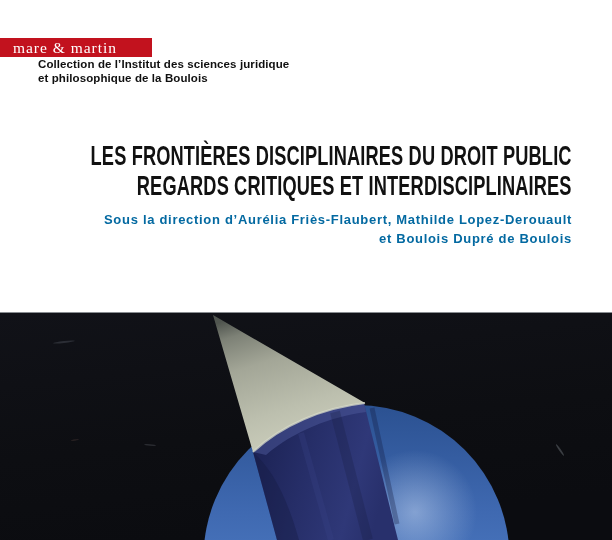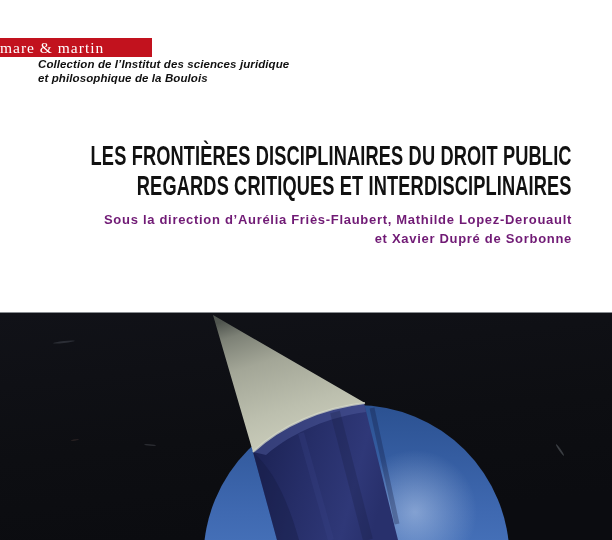--- a/index.html
+++ b/index.html
@@ -5,37 +5,37 @@
   html,body{margin:0;padding:0;background:#ffffff;}
   .page{
     position:relative;width:612px;height:540px;background:#ffffff;
     overflow:hidden;font-family:"Liberation Sans",sans-serif;
   }
   
   .banner{
     position:absolute;left:0;top:38px;width:152px;height:19px;
     background:#c2121e;color:#ffffff;box-sizing:border-box;
     font-family:"Liberation Serif",serif;font-size:15.5px;line-height:19px;
-    text-align:left;padding-right:22px;letter-spacing:1px;
+    text-align:center;padding-right:22px;letter-spacing:1px;
   }
   .collection{
     position:absolute;left:38px;top:58px;
-    font-style:italic;font-weight:bold;font-size:11.5px;line-height:13.5px;
+    font-weight:bold;font-size:11.5px;line-height:13.5px;
     color:#101010;letter-spacing:0.1px;
   }
   
   .title{
     position:absolute;right:40px;top:140px;text-align:right;
     font-weight:bold;font-size:28.5px;line-height:30px;color:#111111;
     white-space:nowrap;transform:scaleX(0.64);transform-origin:100% 0;
     letter-spacing:0.2px;
   }
   .byline{
     position:absolute;right:40px;top:211px;text-align:right;
-    font-weight:bold;font-size:13px;line-height:18.5px;color:#701a75;
+    font-weight:bold;font-size:13px;line-height:18.5px;color:#0369a1;
     letter-spacing:0.7px;white-space:nowrap;
   }
   .artwork{position:absolute;left:0;top:312px;width:612px;height:228px;}
   .artwork svg{display:block;}
 </style>
 </head>
 <body>
 
 <div class="page">
 
@@ -48,21 +48,21 @@
     <div>et philosophique de la Boulois</div>
   </div>
 
   <div class="title">
     <div>LES FRONTIÈRES DISCIPLINAIRES DU DROIT PUBLIC</div>
     <div>REGARDS CRITIQUES ET INTERDISCIPLINAIRES</div>
   </div>
 
   <div class="byline">
     <div>Sous la direction d’Aurélia Friès-Flaubert, Mathilde Lopez-Derouault</div>
-    <div>et Xavier Dupré de Sorbonne</div>
+    <div>et Boulois Dupré de Boulois</div>
   </div>
 
   <div class="artwork">
     <svg width="612" height="228" viewBox="0 0 612 228" xmlns="http://www.w3.org/2000/svg">
       <defs>
         <linearGradient id="gBg" x1="0" y1="0" x2="0.3" y2="1">
           <stop offset="0" stop-color="#111218"></stop>
           <stop offset="0.6" stop-color="#0d0e12"></stop>
           <stop offset="1" stop-color="#0b0c10"></stop>
         </linearGradient>

